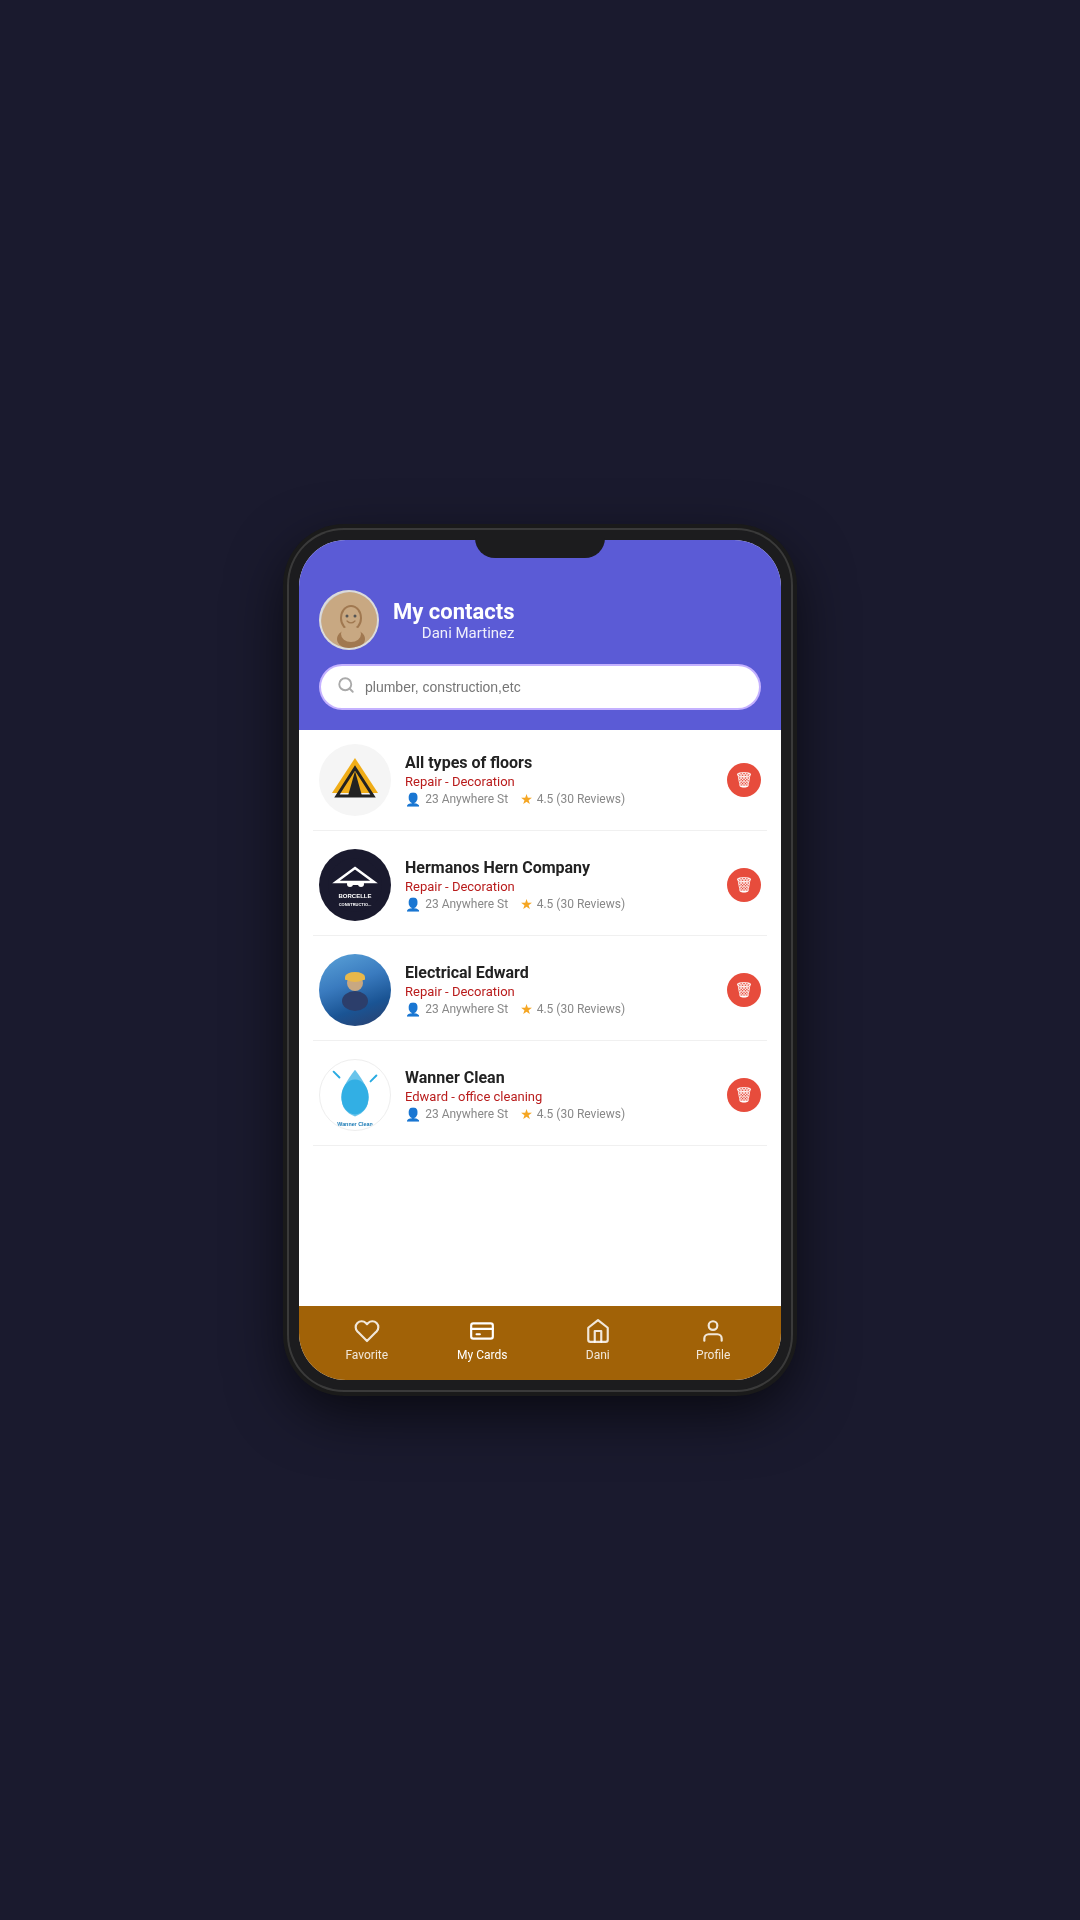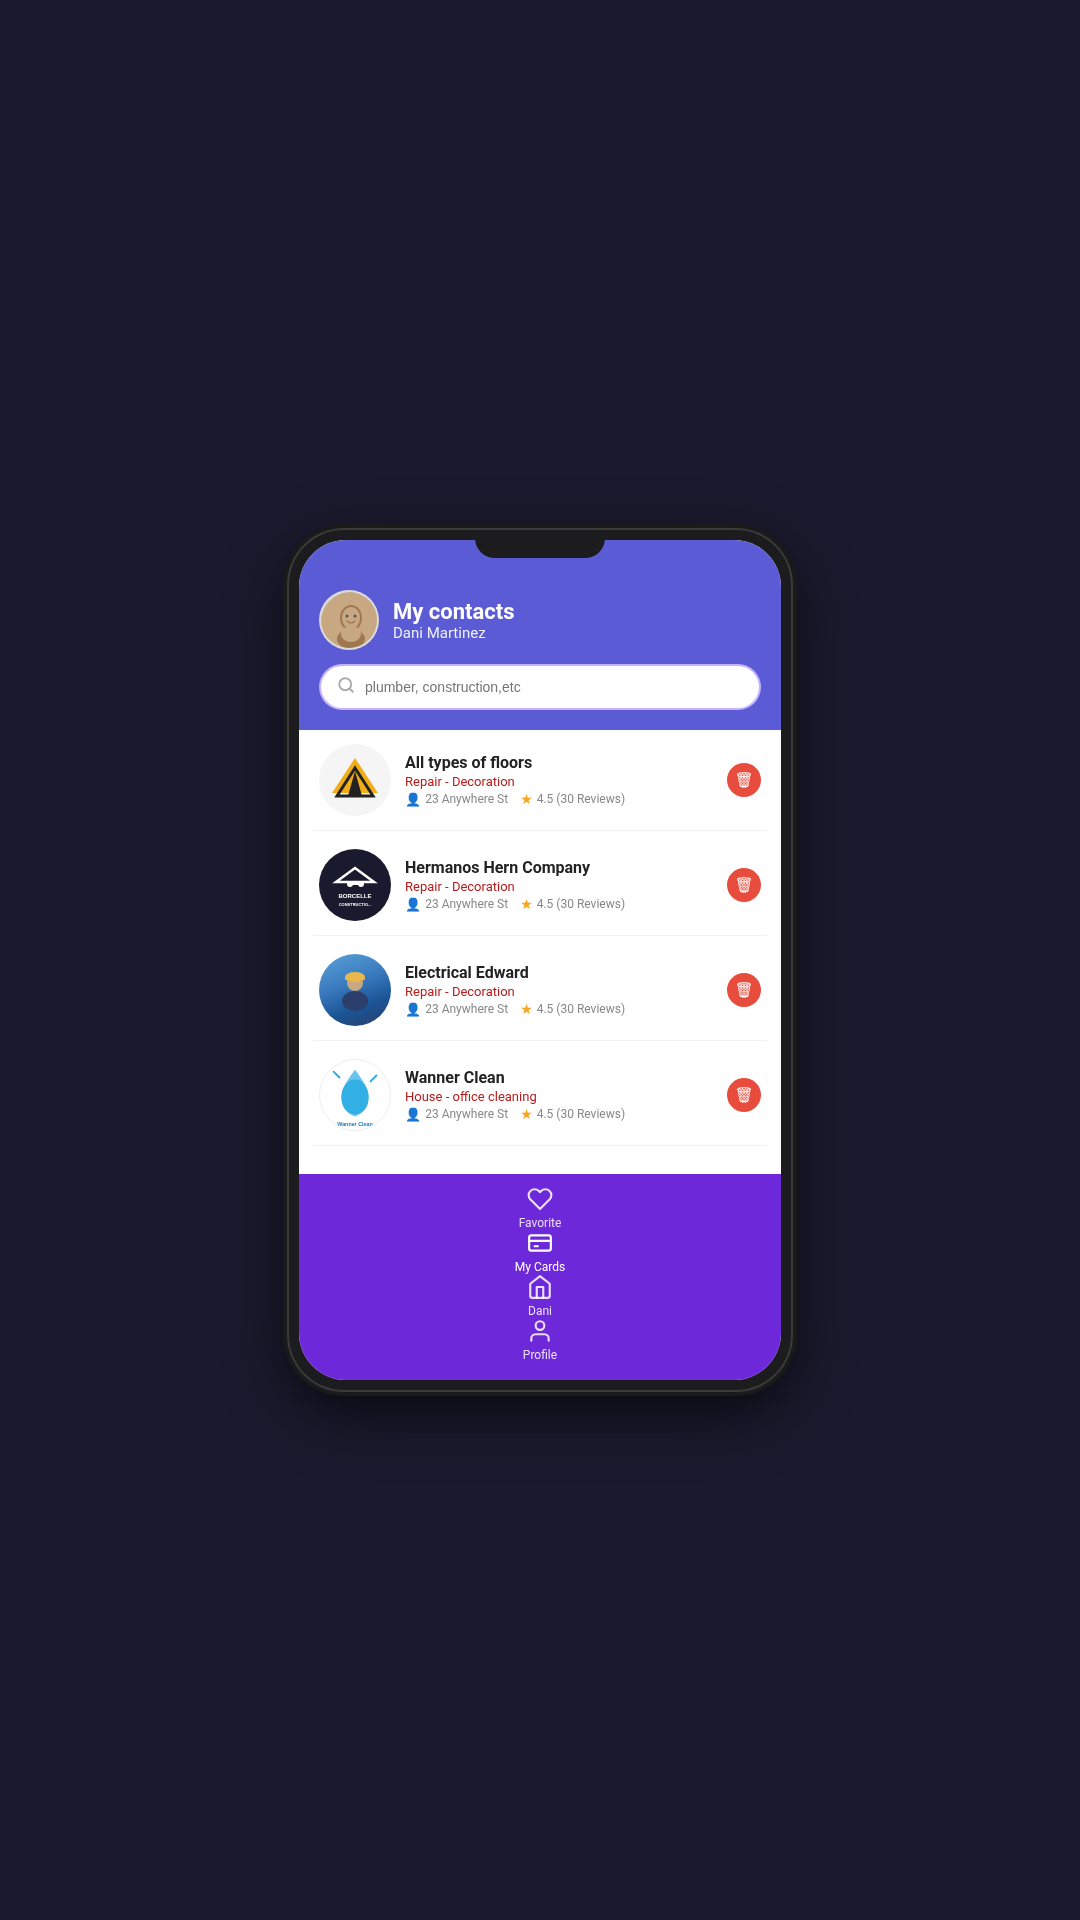--- a/index.html
+++ b/index.html
@@ -77,21 +77,21 @@
     }
 
     
     .avatar-svg {
       width: 60px;
       height: 60px;
     }
 
     .header-text-group { display: flex; flex-direction: column; }
     .header-title { color: white; font-size: 22px; font-weight: 700; }
-    .header-subtitle { color: rgba(255,255,255,0.9); font-size: 15px; font-weight: 400; }
+    .header-subtitle { color: rgba(255,255,255,0.9); font-size: 15px; font-weight: 400; text-align: right; }
 
     .search-bar {
       background: white;
       border-radius: 30px;
       display: flex;
       align-items: center;
       padding: 10px 16px;
       gap: 10px;
       border: 2px solid rgba(138,99,255,0.5);
     }
@@ -263,27 +263,26 @@
       align-self: center;
     }
 
     .delete-icon {
       color: white;
       font-size: 15px;
     }
 
     
     .bottom-nav {
-      background: #6d28d9;
+      background: #a16207;
       display: flex;
       justify-content: space-around;
-      align-items: center;
+      align-items: flex-end;
       padding: 12px 10px 18px 10px;
       border-radius: 0;
-      flex-direction: column;
     }
 
     .nav-item {
       display: flex;
       flex-direction: column;
       align-items: center;
       gap: 4px;
       cursor: pointer;
       flex: 1;
     }
@@ -452,21 +451,21 @@
               <ellipse cx="36" cy="38" rx="14" ry="18" fill="#29abe2" opacity="0.85"></ellipse>
               <path d="M36,10 Q50,28 50,38 Q50,53 36,58 Q22,53 22,38 Q22,28 36,10Z" fill="#29abe2" opacity="0.7"></path>
 
               <line x1="52" y1="22" x2="58" y2="16" stroke="#29abe2" stroke-width="2" stroke-linecap="round"></line>
               <line x1="20" y1="18" x2="14" y2="12" stroke="#29abe2" stroke-width="2" stroke-linecap="round"></line>
               <text x="36" y="68" text-anchor="middle" fill="#1a7ab5" font-size="5.5" font-weight="bold" font-family="sans-serif">Wanner Clean</text>
             </svg>
           </div>
           <div class="contact-info">
             <span class="contact-name">Wanner Clean</span>
-            <span class="contact-category">House - office cleaning</span>
+            <span class="contact-category">Edward - office cleaning</span>
             <div class="contact-row2">
               <div class="contact-location">
                 <span class="location-icon">👤</span>
                 <span>23 Anywhere St</span>
               </div>
               <div class="contact-rating">
                 <span class="star-icon">★</span>
                 <span>4.5 (30 Reviews)</span>
               </div>
             </div>

